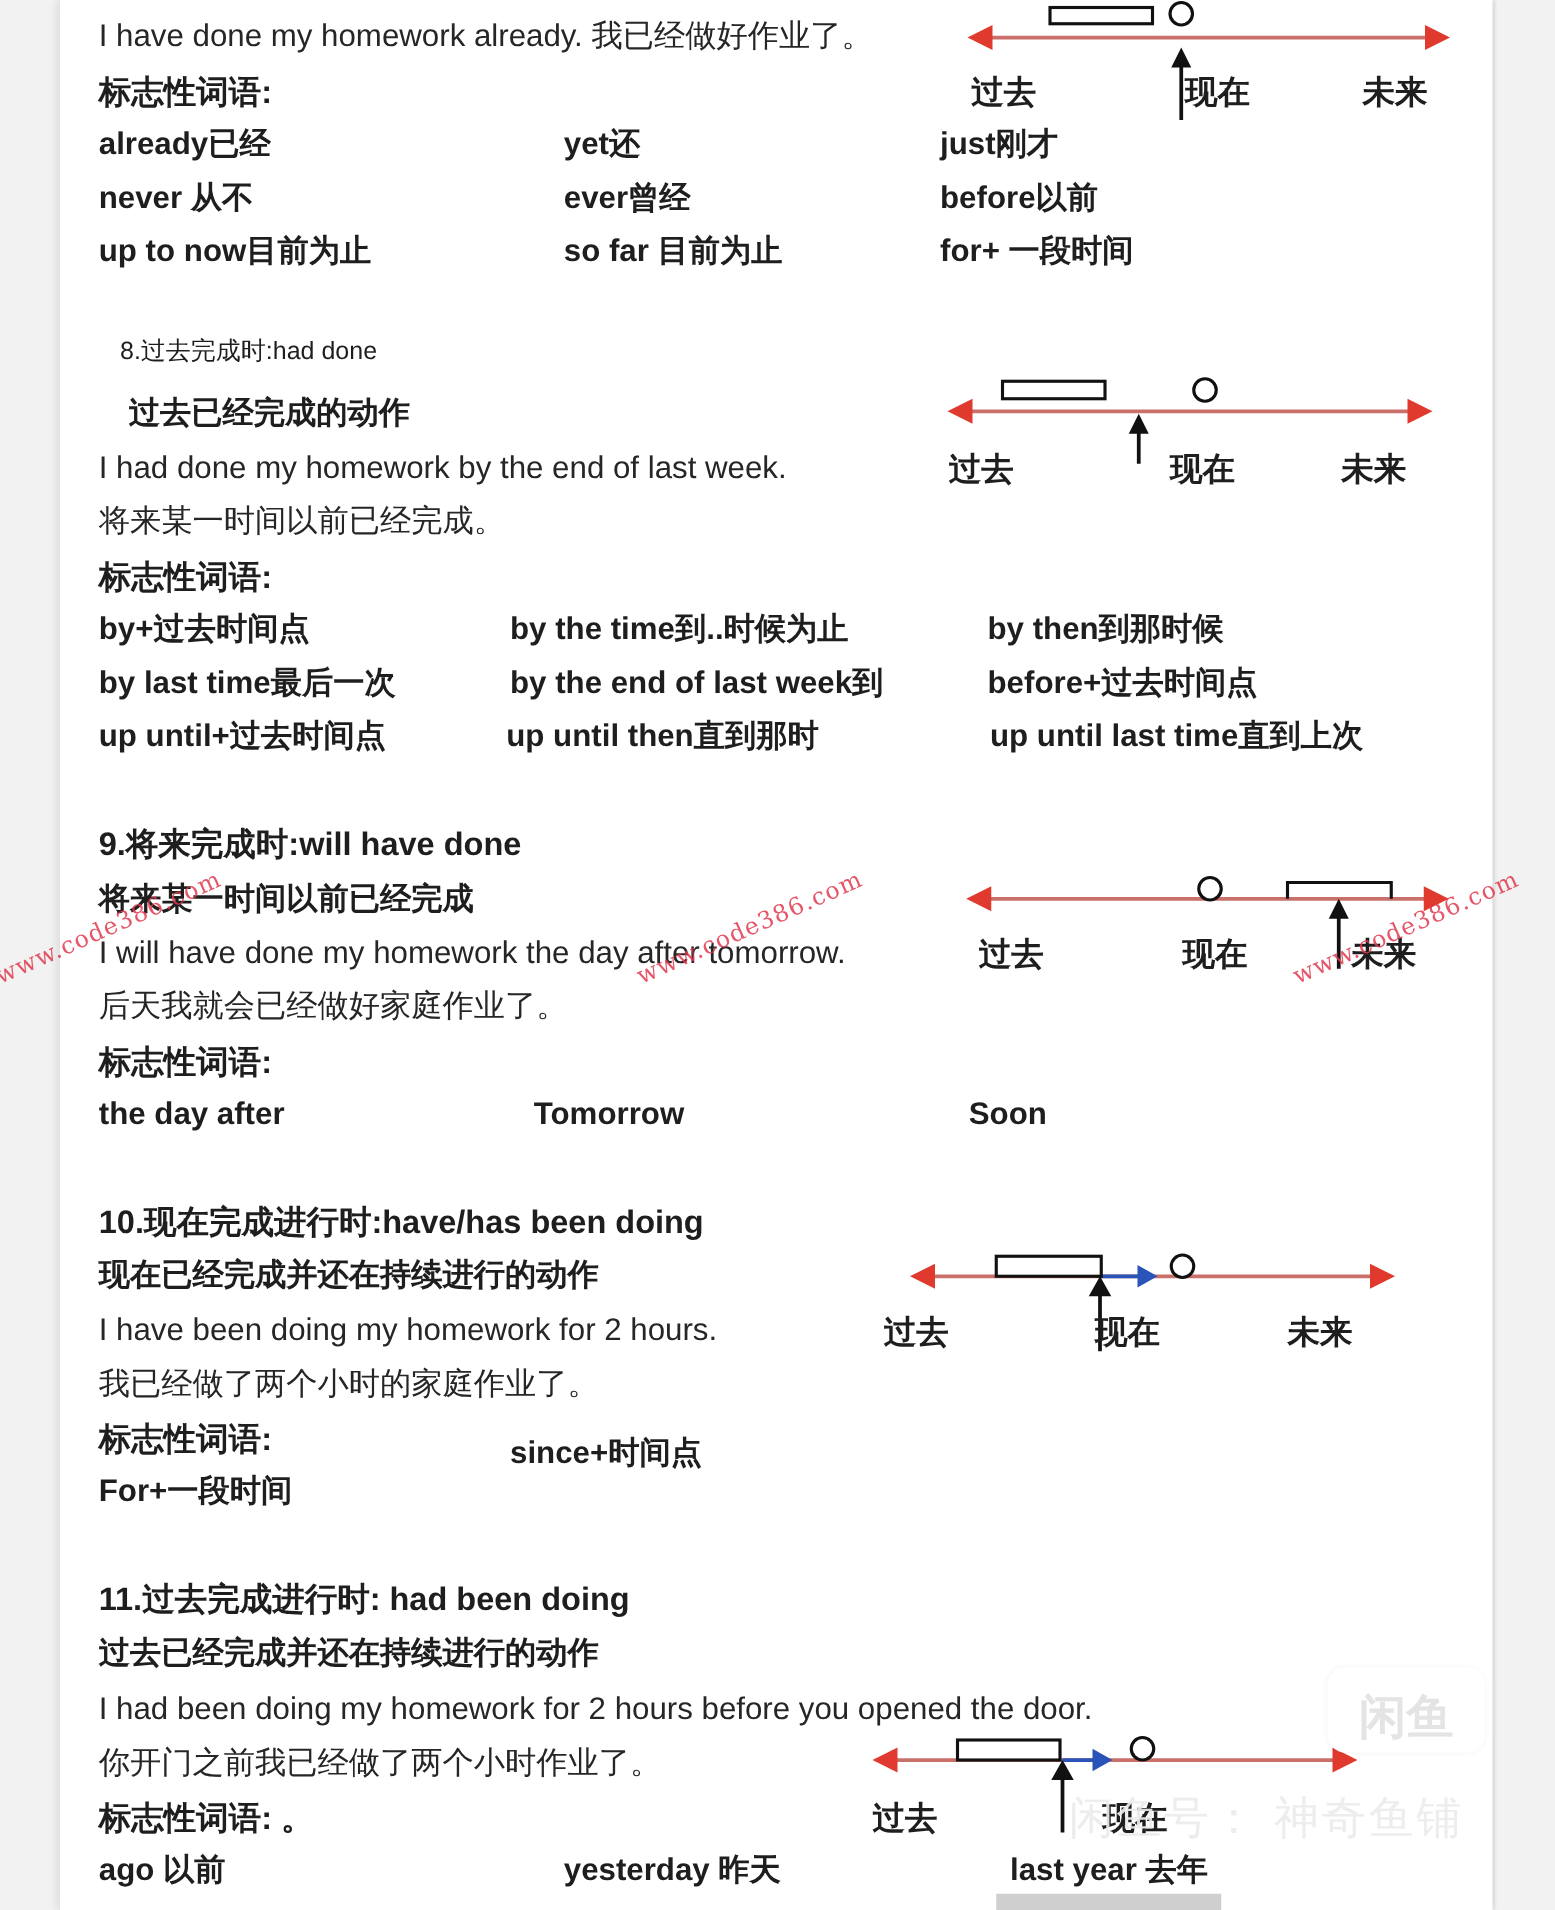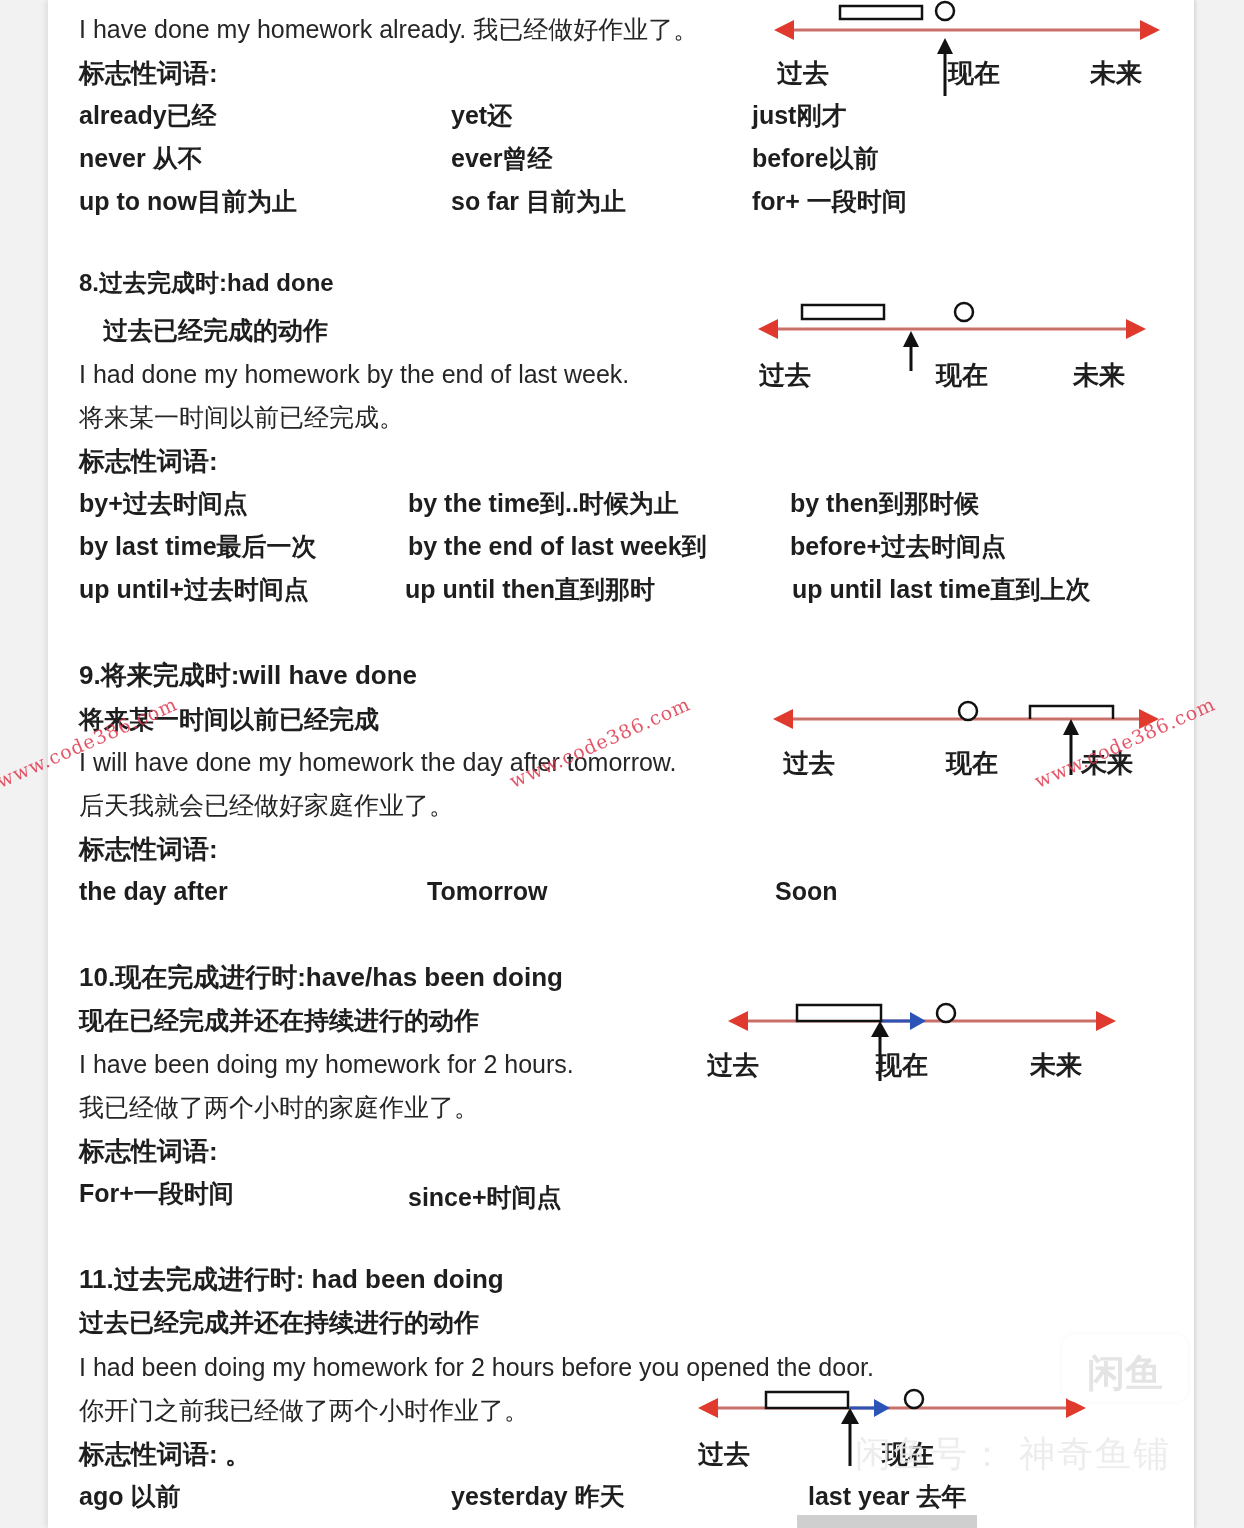--- a/index.html
+++ b/index.html
@@ -1,21 +1,21 @@
 <!DOCTYPE html>
 <html><head>
 <meta charset="utf-8">
 <style>
   html,body{margin:0;padding:0;}
   body{width:1244px;height:1528px;overflow:hidden;background:#f2f2f2;position:relative;
        font-family:"Liberation Sans","DejaVu Sans",sans-serif;color:#1e1e1e;}
   .sheet{position:absolute;left:48px;top:0;width:1146px;height:1528px;background:#fff;
          box-shadow:-3px 0 6px rgba(0,0,0,0.08),2px 0 3px rgba(0,0,0,0.10);}
   .t{position:absolute;white-space:nowrap;line-height:1;}
-  .h{font-size:24px;font-weight:bold;}
+  .h{font-size:20px;font-weight:normal;margin-left:17px;}
   .h2{font-size:26px;font-weight:bold;}
   .sub{font-size:25px;font-weight:bold;}
   .body{font-size:25px;font-weight:normal;color:#262626;}
   .kw{font-size:25px;font-weight:bold;}
   .lbl{font-size:26px;font-weight:bold;}
   .tl{position:absolute;}
   .wm{position:absolute;color:#e0394e;font-family:"DejaVu Serif",serif;font-size:19px;
       transform:rotate(-24deg);transform-origin:left bottom;opacity:0.85;white-space:nowrap;letter-spacing:1px;}
   .xy-logo{position:absolute;left:1062px;top:1334px;width:126px;height:68px;border-radius:14px;
            background:rgba(255,255,255,0.85);box-shadow:0 0 4px rgba(0,0,0,0.05);}
@@ -101,21 +101,21 @@
 <div class="t lbl" style="left:783px;top:750px;">过去</div>
 <div class="t lbl" style="left:946px;top:750px;">现在</div>
 <div class="t lbl" style="left:1081px;top:750px;">未来</div>
 
 <div class="t h2" style="left:79px;top:964px;">10.现在完成进行时:have/has been doing</div>
 <div class="t sub" style="left:79px;top:1008px;">现在已经完成并还在持续进行的动作</div>
 <div class="t body" style="left:79px;top:1052px;">I have been doing my homework for 2 hours.</div>
 <div class="t body" style="left:79px;top:1095px;">我已经做了两个小时的家庭作业了。</div>
 <div class="t lbl" style="left:79px;top:1138px;">标志性词语:</div>
 <div class="t kw" style="left:79px;top:1181px;">For+一段时间</div>
-<div class="t kw" style="left:408px;top:1185px;">since+时间点</div>
+<div class="t kw" style="left:408px;top:1150px;">since+时间点</div>
 
 <svg class="tl" style="left:720px;top:995px;" width="410" height="90">
   <line x1="22" y1="26" x2="380" y2="26" stroke="#c9706a" stroke-width="3"></line>
   <line x1="160" y1="26" x2="196" y2="26" stroke="#2a54b8" stroke-width="3"></line>
   <polygon points="8,26 28,16 28,36" fill="#e03a2e"></polygon>
   <polygon points="396,26 376,16 376,36" fill="#e03a2e"></polygon>
   <polygon points="206,26 190,17 190,35" fill="#2a54b8"></polygon>
   <rect x="77" y="10" width="84" height="16" fill="#fff" stroke="#111" stroke-width="2.5"></rect>
   <circle cx="226" cy="18" r="9" fill="#fff" stroke="#111" stroke-width="2.5"></circle>
   <line x1="160" y1="38" x2="160" y2="86" stroke="#111" stroke-width="3"></line>

